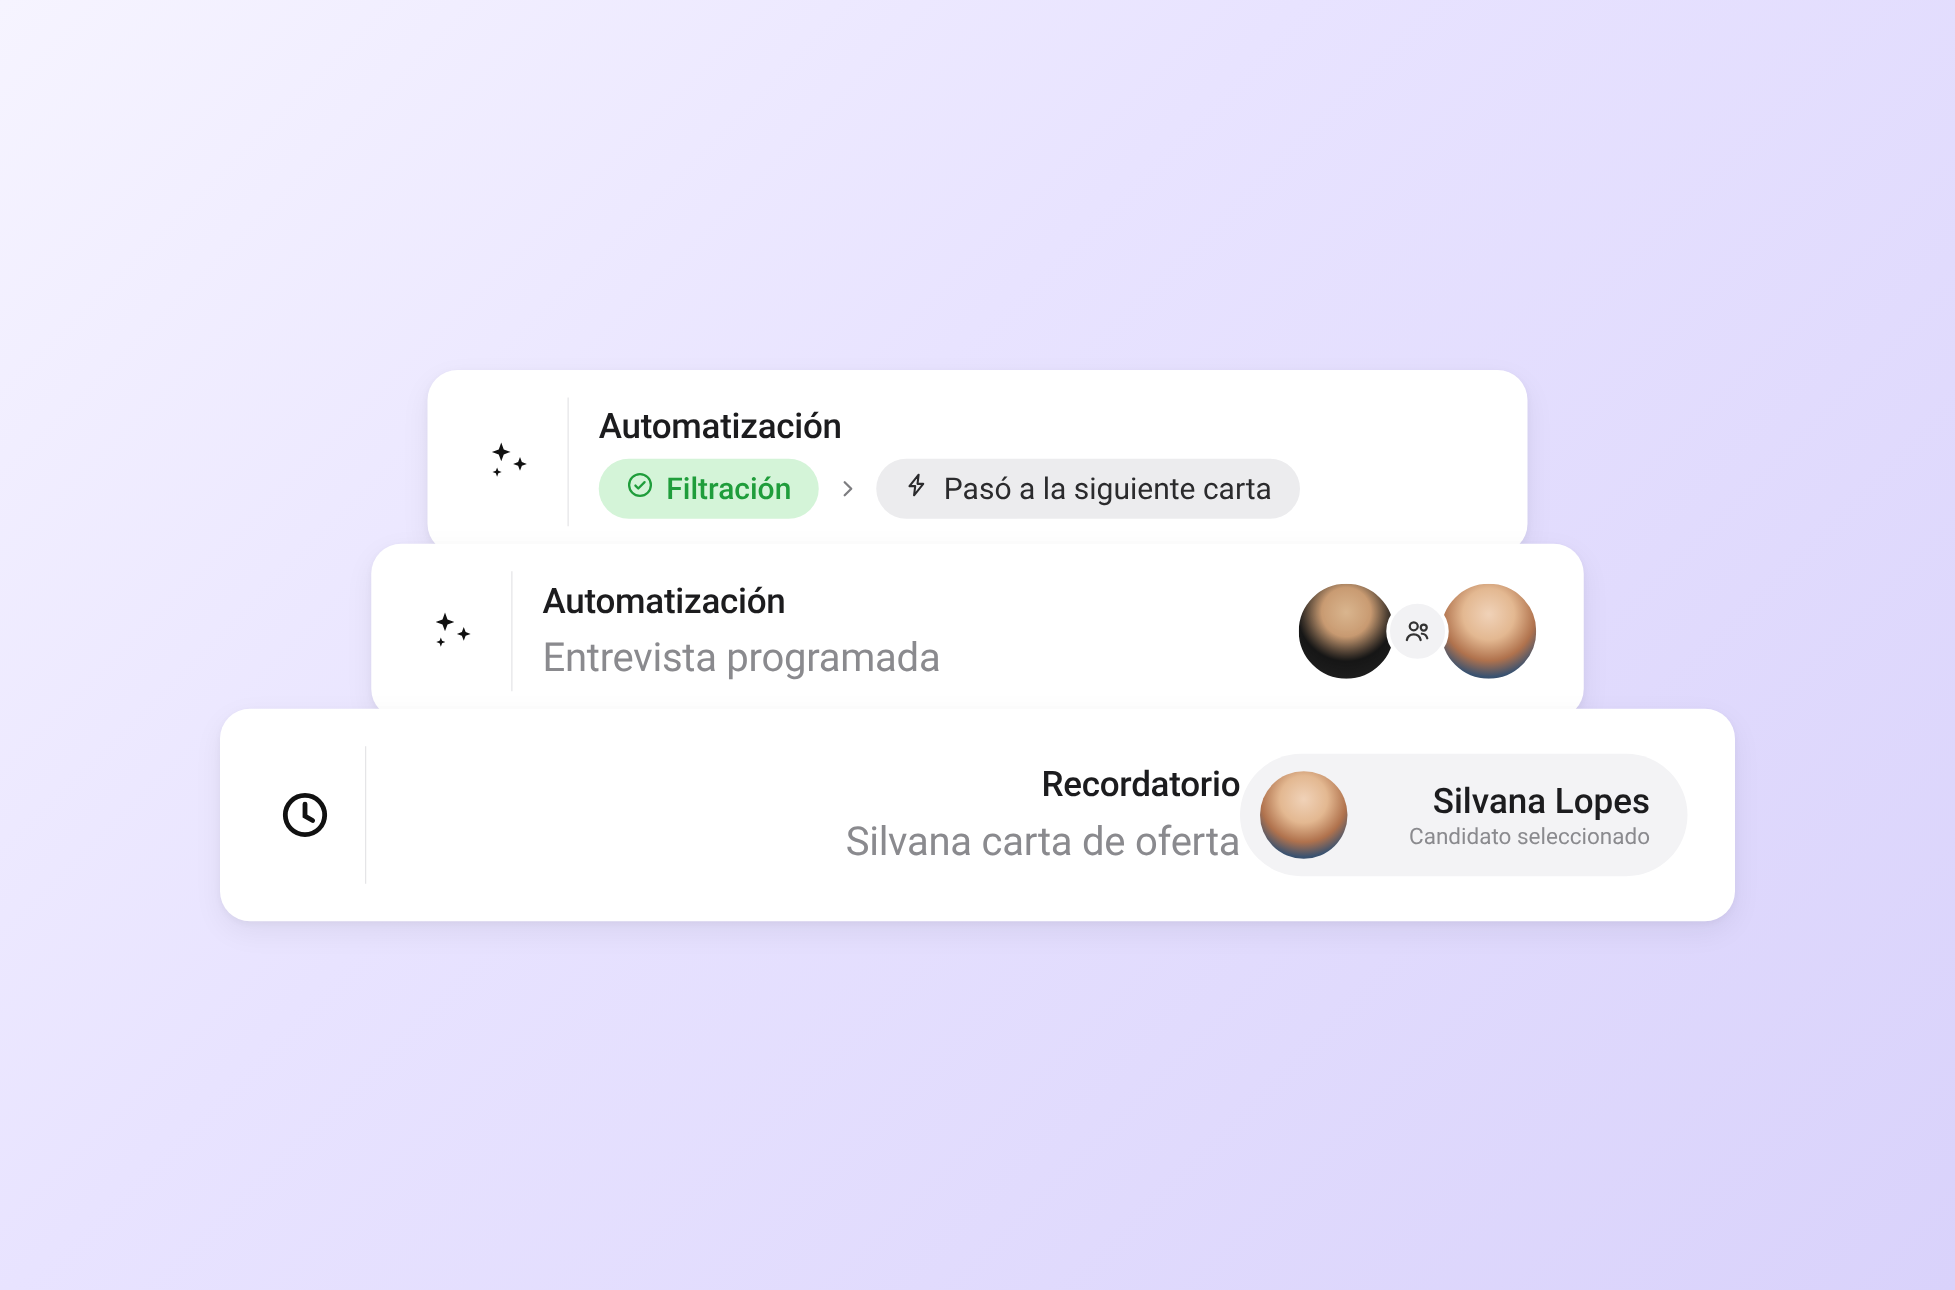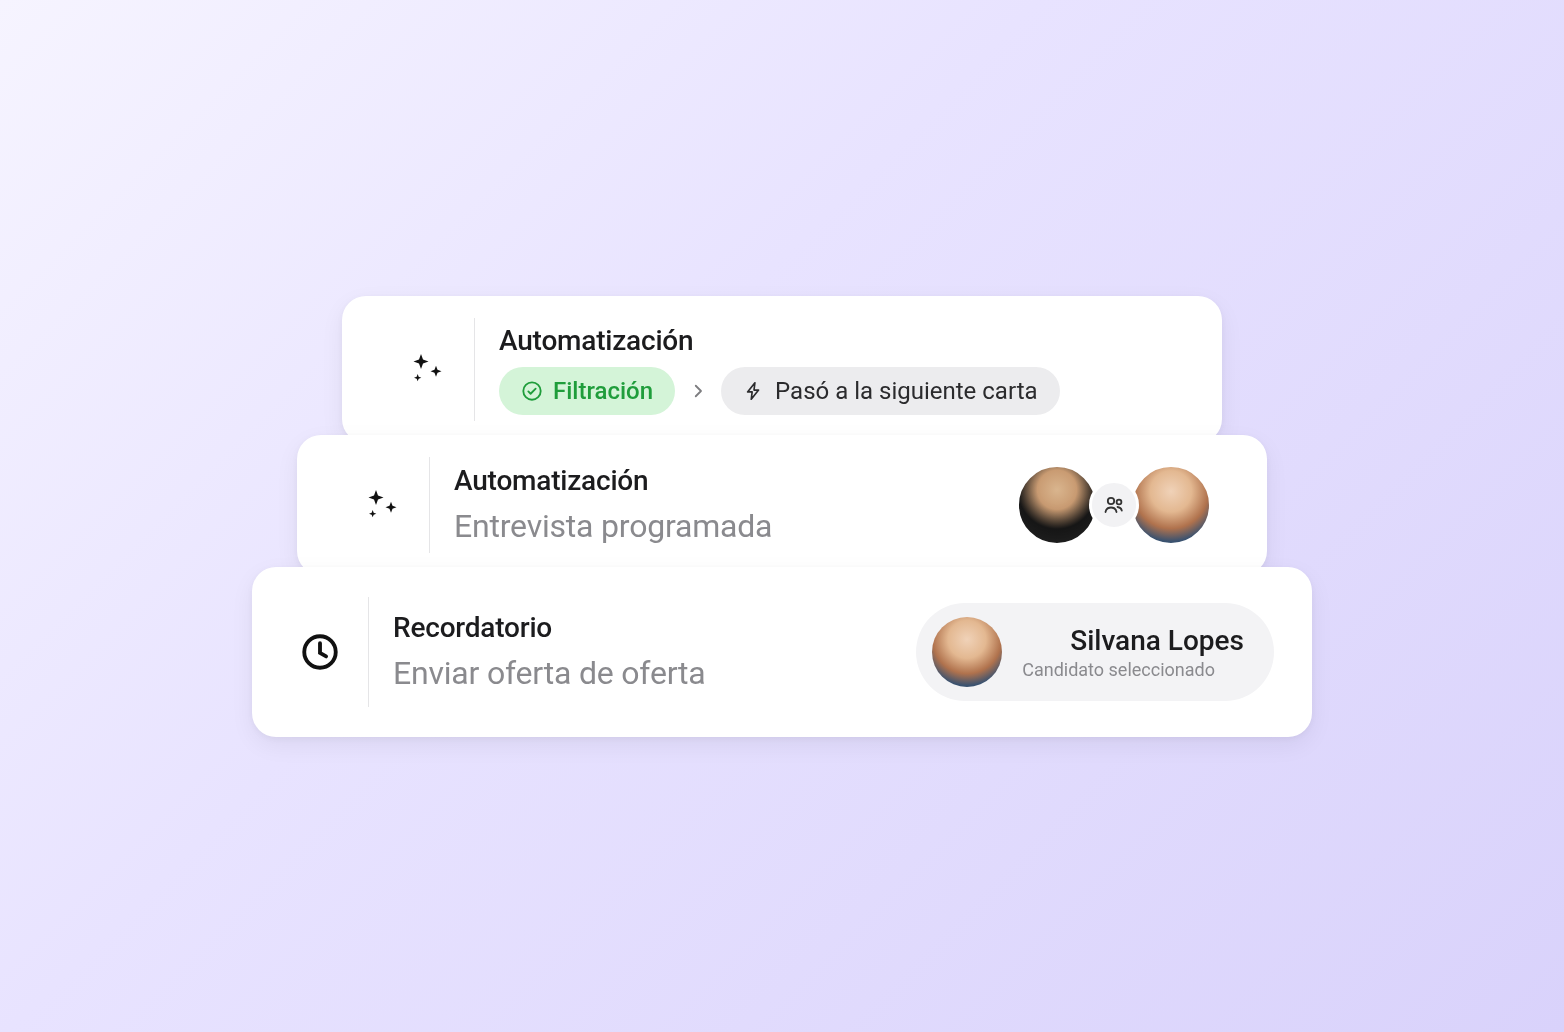--- a/index.html
+++ b/index.html
@@ -19,28 +19,28 @@
     align-items: center;
     gap: 0;
     position: relative;
   }
   .card {
     background: #ffffff;
     border-radius: 24px;
     box-shadow: 0 8px 24px rgba(0,0,0,0.06), 0 2px 6px rgba(0,0,0,0.04);
     display: flex;
     align-items: center;
-    padding: 28px 54px;
+    padding: 28px 34px;
     position: relative;
   }
   .card + .card { margin-top: -8px; }
 
   .card-1 { width: 880px; z-index: 1; }
   .card-2 { width: 970px; z-index: 2; }
-  .card-3 { width: 1060px; z-index: 3; padding: 36px 38px; }
+  .card-3 { width: 1212px; z-index: 3; padding: 36px 38px; text-align: right; }
 
   .icon-col {
     width: 60px;
     display:flex;
     align-items:center;
     justify-content:center;
     flex-shrink:0;
   }
   .divider {
     width: 1px;
@@ -66,21 +66,20 @@
     color: #8a8a8e;
     letter-spacing: -0.2px;
   }
   .pill-row {
     display:flex;
     align-items:center;
     gap: 14px;
   }
   .pill {
     display:inline-flex;
-    align-items:center;
     gap:10px;
     border-radius: 999px;
     padding: 10px 22px;
     font-size: 24px;
     font-weight: 500;
   }
   .pill-green {
     background: #d4f4d8;
     color: #1f9d3b;
   }
@@ -228,21 +227,21 @@
   <div class="card card-3">
     <div class="icon-col">
       <svg width="42" height="42" viewBox="0 0 24 24" fill="none">
         <circle cx="12" cy="12" r="9" stroke="#111" stroke-width="2.2"></circle>
         <path d="M12 7v5.5l3.5 2" stroke="#111" stroke-width="2.2" stroke-linecap="round"></path>
       </svg>
     </div>
     <div class="divider"></div>
     <div class="content">
       <div class="title">Recordatorio</div>
-      <div class="subtitle">Enviar oferta de oferta</div>
+      <div class="subtitle">Silvana carta de oferta</div>
     </div>
     <div class="candidate-chip right">
       <span class="avatar-sm"></span>
       <span class="candidate-text">
         <div class="name">Silvana Lopes</div>
         <div class="role">Candidato seleccionado</div>
       </span>
     </div>
   </div>
 

